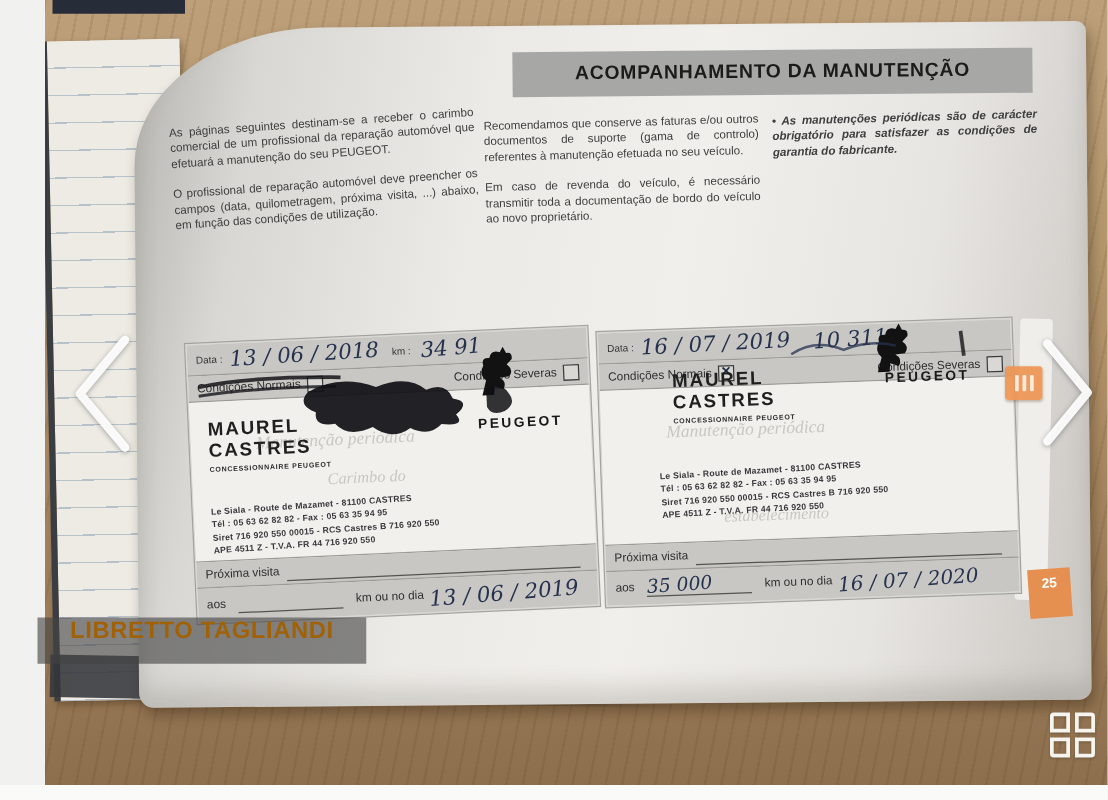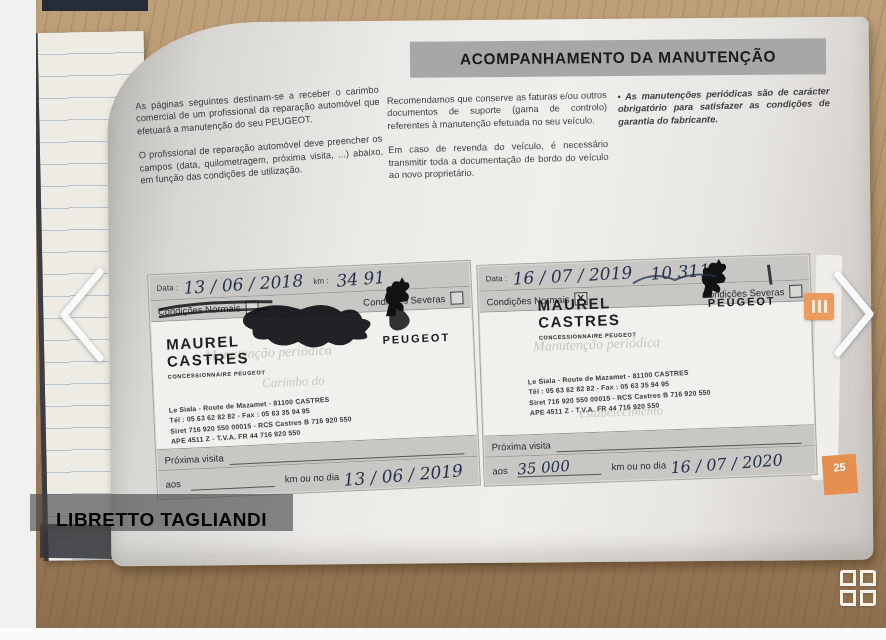--- a/index.html
+++ b/index.html
@@ -97,22 +97,22 @@
   .nav-prev{left:52px;top:266px;width:62px;height:98px;}
   .nav-next{left:830px;top:270px;width:46px;height:88px;}
   .thumbs-btn{
     position:absolute;left:804px;top:293px;width:30px;height:27px;border-radius:3px;
     background:rgba(238,148,85,.93);display:flex;align-items:center;justify-content:center;gap:3px;
     box-shadow:0 1px 2px rgba(90,60,30,.3);cursor:pointer;
   }
   .thumbs-btn i{display:block;width:3px;height:13px;background:#fbe9da;border-radius:1px;}
   .caption{
     position:absolute;left:30px;top:494px;width:263px;height:37px;background:rgba(68,68,68,.62);
-    display:flex;align-items:flex-end;justify-content:center;
-    color:#000000;font-size:19px;font-weight:600;letter-spacing:.5px;
+    display:flex;align-items:flex-start;justify-content:center;
+    color:#a16207;font-size:19px;font-weight:600;letter-spacing:.5px;
   }
   .fs-btn{position:absolute;left:840px;top:570px;width:36px;height:36px;cursor:pointer;filter:drop-shadow(0 1px 1px rgba(70,60,40,.4));}
   .fs-btn i{position:absolute;width:10px;height:10px;border:3px solid #f6f4ef;}
   .fs-tl{left:0;top:0;border-right:none;border-bottom:none;border-radius:3px 0 0 0;}
   .fs-tr{right:0;top:0;border-left:none;border-bottom:none;border-radius:0 3px 0 0;}
   .fs-bl{left:0;bottom:0;border-right:none;border-top:none;border-radius:0 0 0 3px;}
   .fs-br{right:0;bottom:0;border-left:none;border-top:none;border-radius:0 0 3px 0;}
   .bottom-strip{position:absolute;left:0;top:628px;width:886px;height:12px;background:#fafaf8;}
 </style>
 </head>

